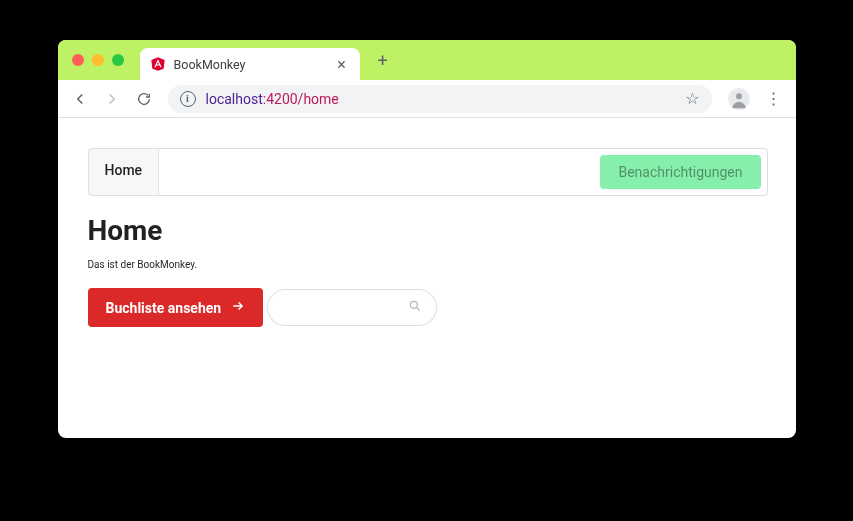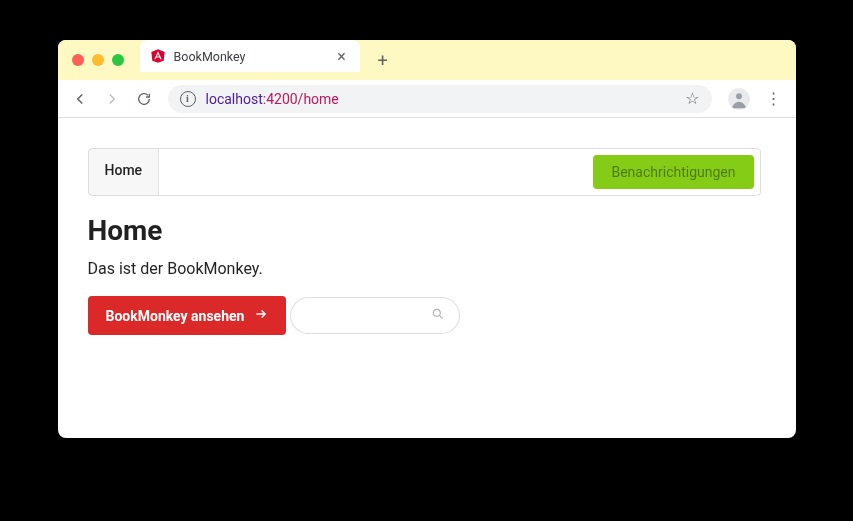--- a/index.html
+++ b/index.html
@@ -14,25 +14,25 @@
       padding-top: 40px;
     }
     .browser-window {
       width: 738px;
       background: #fff;
       border-radius: 8px;
       box-shadow: 0 20px 50px rgba(0,0,0,0.5);
       overflow: hidden;
     }
     .tab-bar {
-      background: #fef9c3;
+      background: #bef264;
       height: 40px;
       display: flex;
       align-items: flex-end;
-      padding: 8px 12px;
+      padding: 0 12px;
       position: relative;
     }
     .traffic-lights {
       display: flex;
       gap: 8px;
       align-items: center;
       position: absolute;
       left: 14px;
       top: 14px;
     }
@@ -152,21 +152,21 @@
     .menu-dots {
       width: 28px;
       display: flex;
       align-items: center;
       justify-content: center;
       color: #5f6368;
       cursor: pointer;
       font-size: 16px;
     }
     .page-content {
-      padding: 30px 35px 40px 30px;
+      padding: 30px 28px 40px 30px;
       min-height: 320px;
     }
     .nav-menu {
       display: flex;
       border: 1px solid rgba(34,36,38,0.15);
       border-radius: 4px;
       font-size: 14px;
       margin-bottom: 18px;
     }
     .nav-item {
@@ -178,36 +178,36 @@
     .nav-item.active {
       background: rgba(0,0,0,0.03);
       font-weight: 500;
     }
     .nav-spacer {
       flex: 1;
     }
     .nav-right-btn {
       margin: 6px;
       padding: 9px 18px;
-      background: #84cc16;
+      background: #86efac;
       color: rgba(0,0,0,0.4);
       border-radius: 4px;
       font-size: 14px;
       cursor: pointer;
       border: none;
       font-family: inherit;
     }
     h1.page-title {
       font-size: 28px;
       font-weight: 700;
       color: rgba(0,0,0,0.87);
       margin-bottom: 12px;
     }
     p.intro {
-      font-size: 16px;
+      font-size: 10px;
       color: rgba(0,0,0,0.87);
       margin-bottom: 18px;
     }
     .primary-btn {
       background: #db2828;
       color: #fff;
       border: none;
       padding: 11px 18px;
       border-radius: 4px;
       font-size: 14px;
@@ -305,21 +305,21 @@
   <div class="page-content">
     <div class="nav-menu">
       <div class="nav-item active"><span>Home</span></div>
       <div class="nav-spacer"></div>
       <button class="nav-right-btn"><span>Benachrichtigungen</span></button>
     </div>
 
     <h1 class="page-title">Home</h1>
     <p class="intro">Das ist der BookMonkey.</p>
     <button class="primary-btn">
-      <span>BookMonkey ansehen</span>
+      <span>Buchliste ansehen</span>
       <span>
         <svg width="14" height="14" viewBox="0 0 24 24">
             <path fill="none" stroke="#fff" stroke-width="2.5" d="M4 12h15M13 6l6 6-6 6"></path>
           </svg>
       </span>
     </button>
 
     <div class="search-wrap">
       <input class="search-input" type="text" placeholder="" style="">
       <span class="search-icon">

